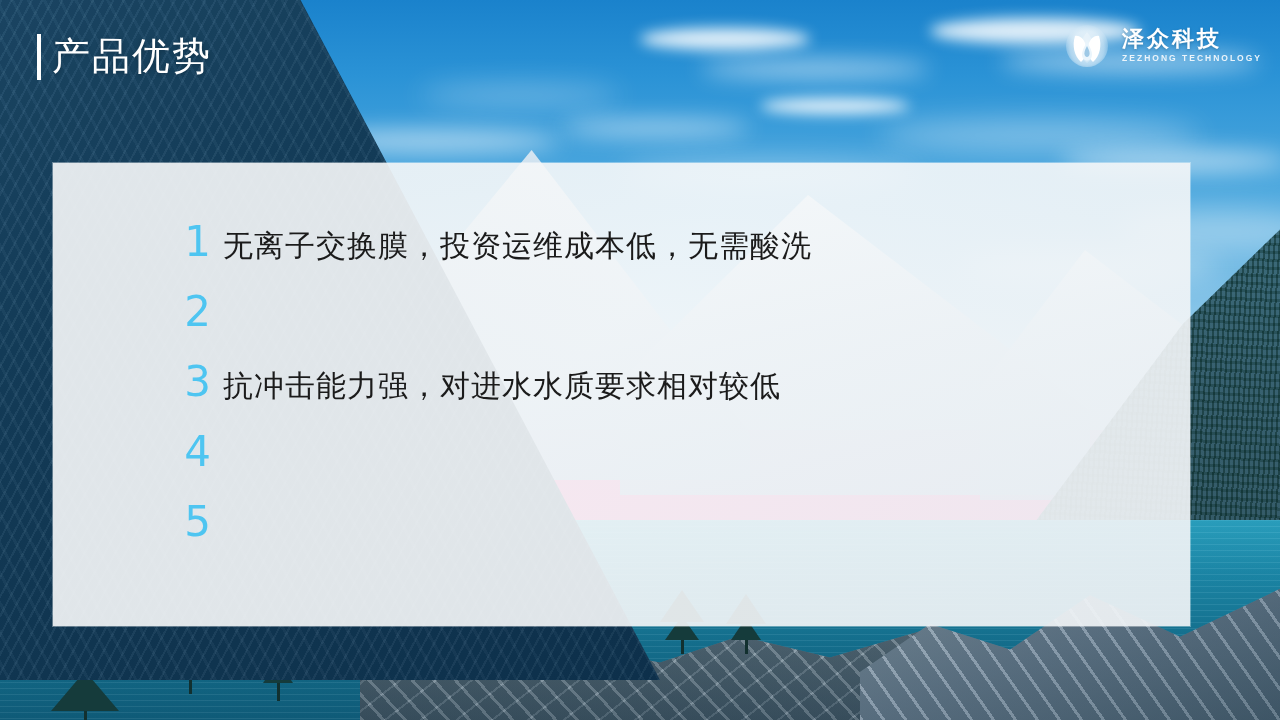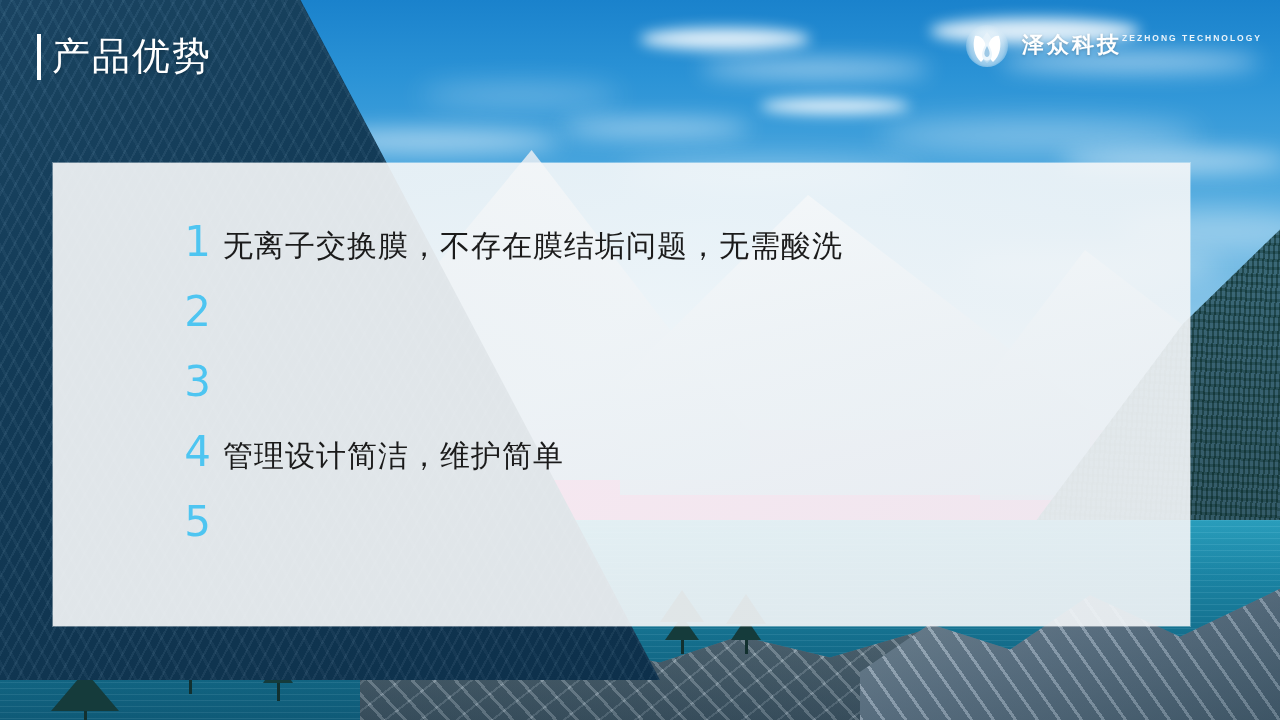--- a/index.html
+++ b/index.html
@@ -160,21 +160,21 @@
     letter-spacing: 2px;
     font-weight: 400;
     line-height: 52px;
     text-shadow: 0 1px 4px rgba(0,0,0,0.25);
     white-space: nowrap;
   }
 
   
   .logo { position: absolute; right: 18px; top: 20px; display: flex; align-items: center; gap: 10px; }
   .logo-mark { width: 50px; height: 50px; position: relative; }
-  .logo-text { display: flex; flex-direction: row; justify-content: space-between; }
+  .logo-text { display: flex; flex-direction: column; justify-content: space-between; }
   .logo-cn {
     font-size: 22px; color: #ffffff; letter-spacing: 3px; font-weight: 700;
     line-height: 26px; white-space: nowrap;
     text-shadow: 0 1px 3px rgba(0,0,0,0.22);
   }
   .logo-en {
     font-size: 8.5px; color: #eaf4fb; letter-spacing: 2.0px; font-weight: 700;
     line-height: 13px; white-space: nowrap;
   }
 
@@ -321,34 +321,34 @@
         <div class="logo-en">ZEZHONG TECHNOLOGY</div>
       </div>
     </div>
   </div>
 
   <div class="panel">
     <div class="list">
 
       <div class="list-row">
         <div class="row-num">1</div>
-        <div class="row-text">无离子交换膜，不存在膜结垢问题，无需酸洗</div>
+        <div class="row-text">无离子交换膜，投资运维成本低，无需酸洗</div>
       </div>
 
       <div class="list-row">
         <div class="row-num">2</div>
       </div>
 
       <div class="list-row">
         <div class="row-num">3</div>
+        <div class="row-text">抗冲击能力强，对进水水质要求相对较低</div>
       </div>
 
       <div class="list-row">
         <div class="row-num">4</div>
-        <div class="row-text">管理设计简洁，维护简单</div>
       </div>
 
       <div class="list-row">
         <div class="row-num">5</div>
       </div>
 
     </div>
   </div>
 
 </div>

